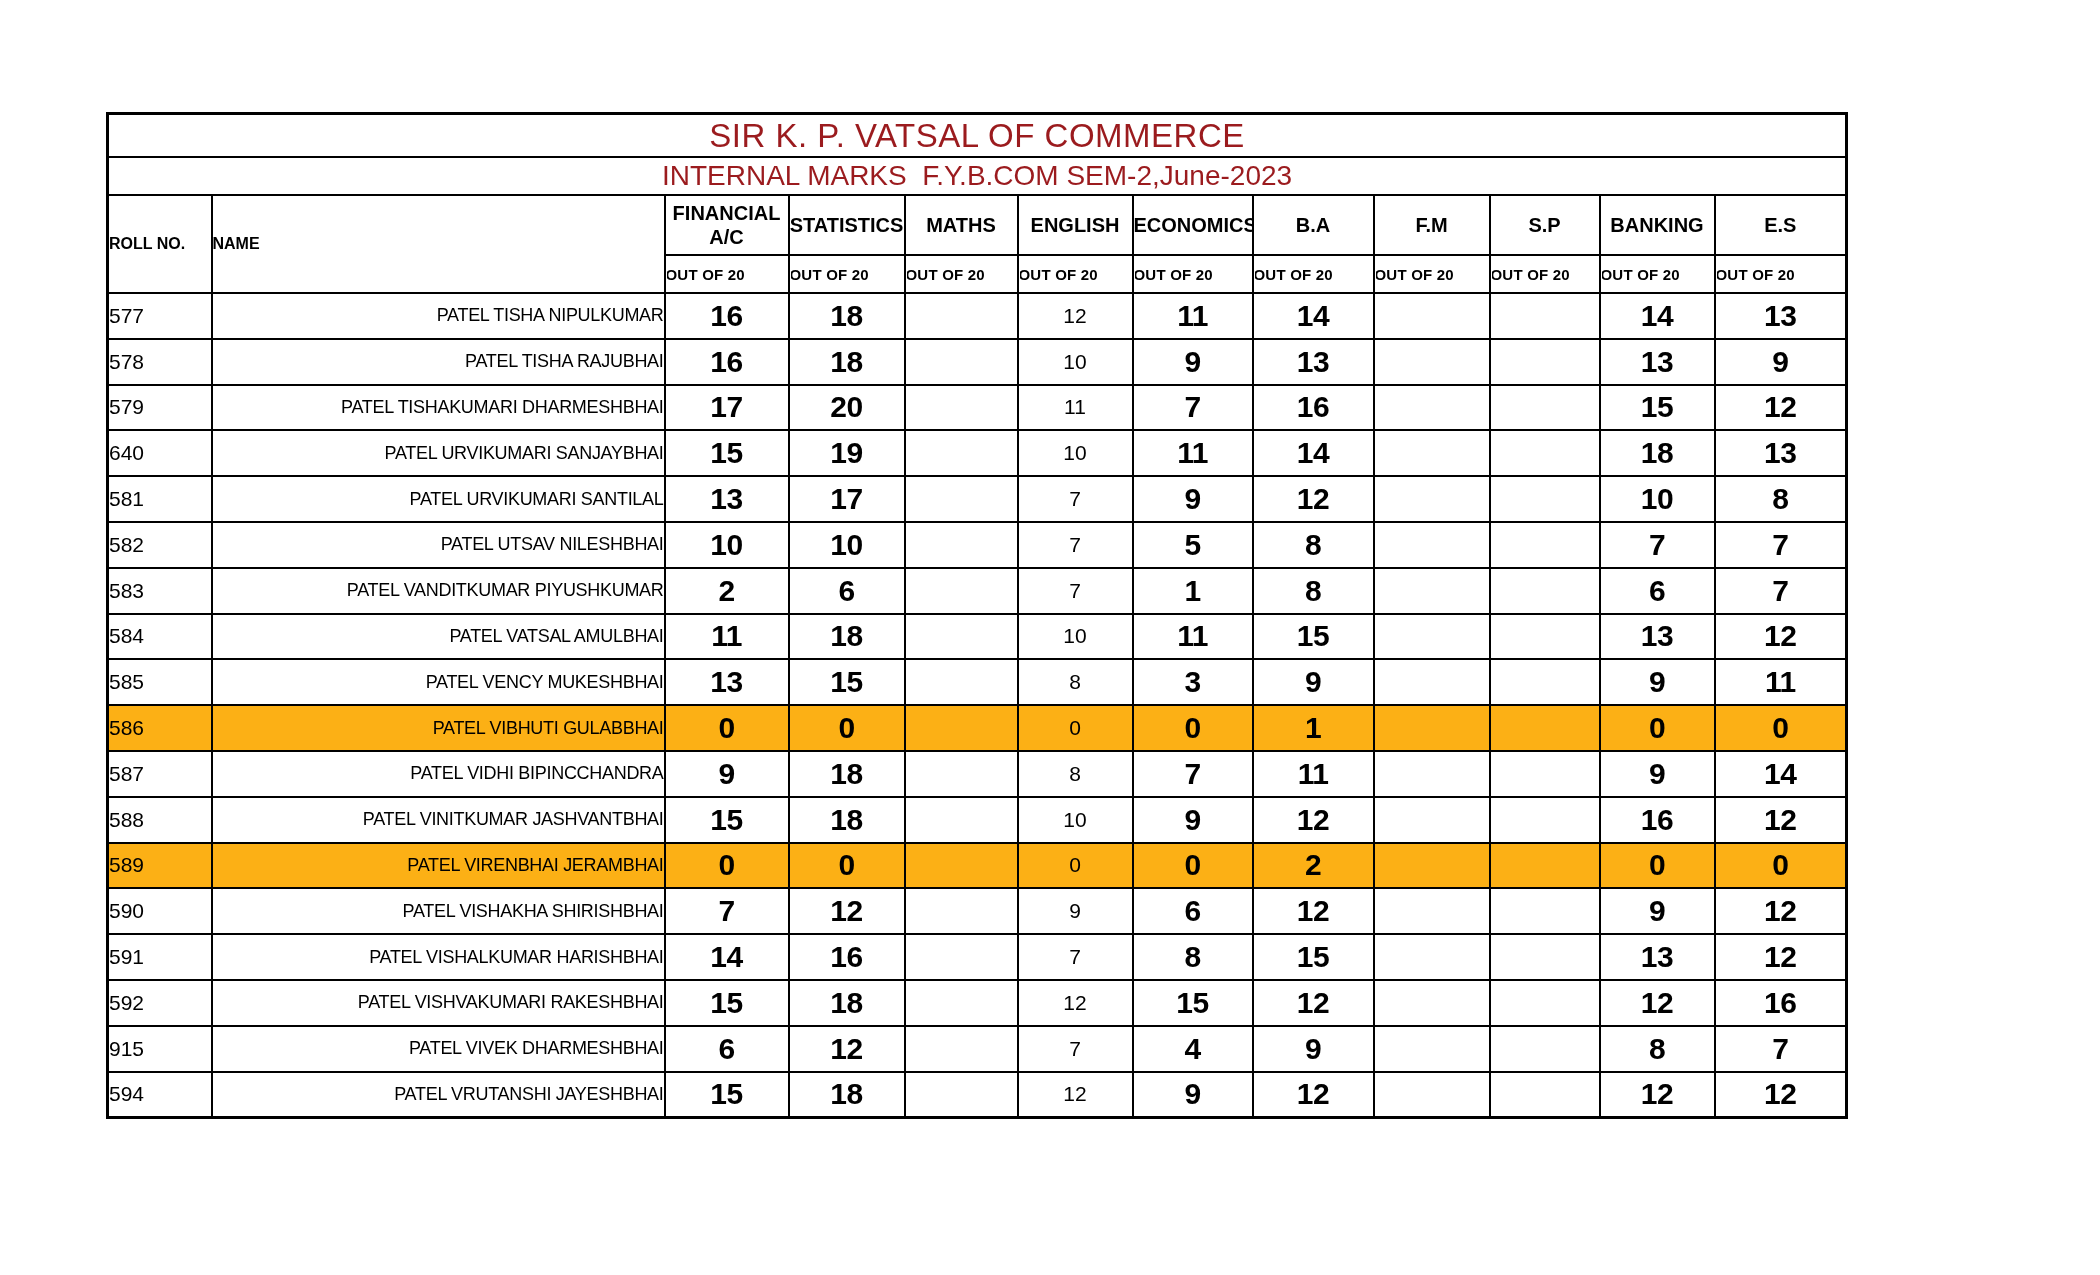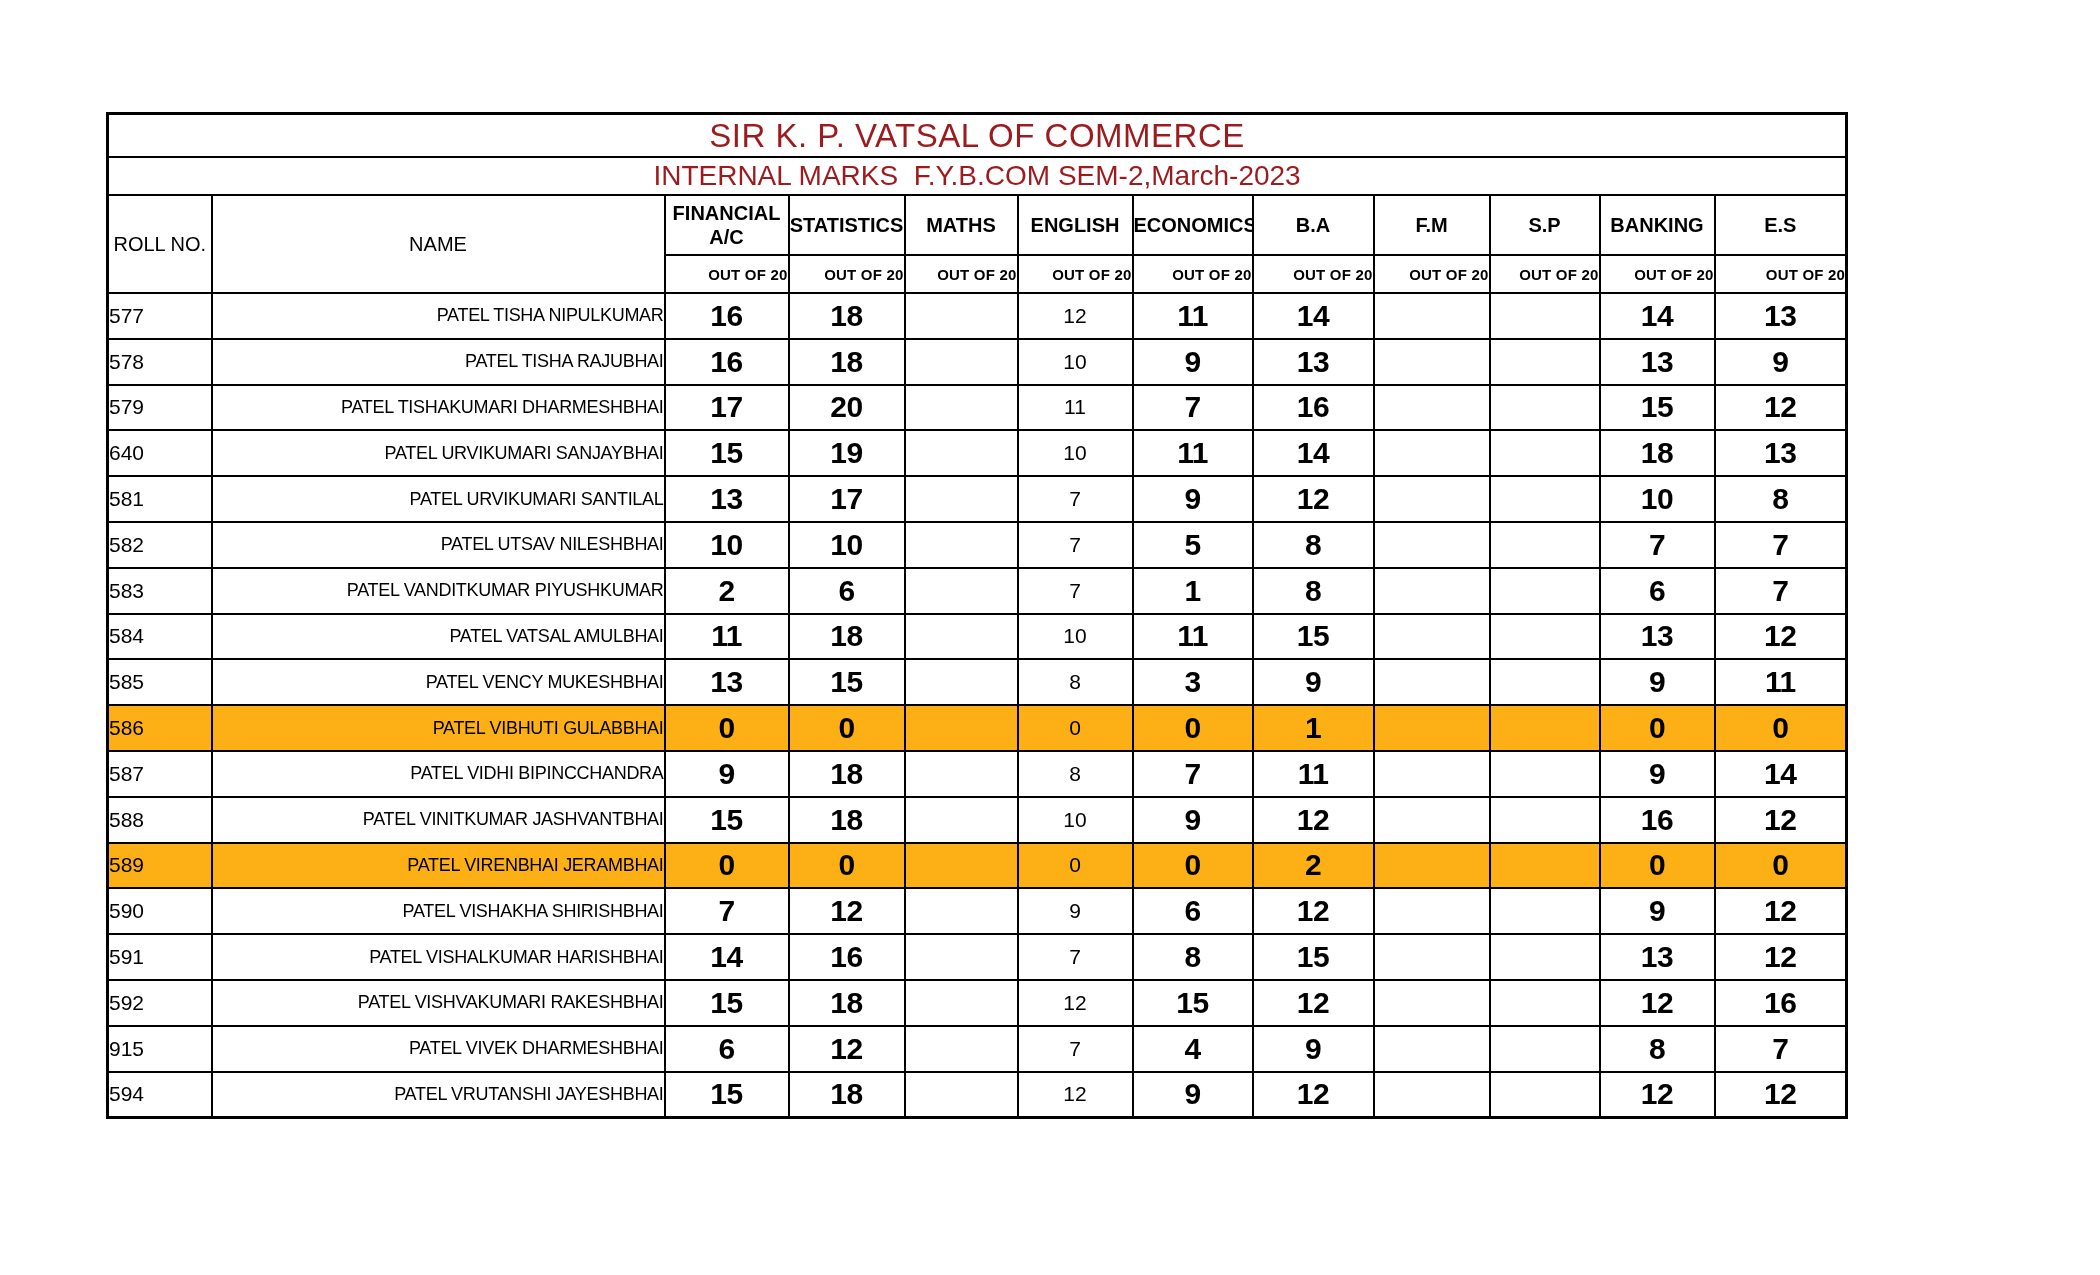--- a/index.html
+++ b/index.html
@@ -19,27 +19,27 @@
   }
   .title-row td{
     height:41px;font-size:33px;letter-spacing:0.5px;
     color:var(--title-red);text-align:center;font-weight:400;
   }
   .subtitle-row td{
     height:36px;font-size:28px;
     color:var(--title-red);text-align:center;font-weight:400;white-space:pre;
   }
   .roll-head,.name-head{
-    font-size:20px;font-weight:400;text-align:center;
+    font-size:16px;font-weight:700;text-align:left;
   }
   .subj-head{
     height:58px;font-size:20px;font-weight:700;text-align:center;line-height:1.22;
   }
   .outof{
-    height:36px;font-size:15px;font-weight:700;text-align:right;letter-spacing:0.2px;
+    height:36px;font-size:15px;font-weight:700;text-align:left;letter-spacing:0.2px;border-radius:7px;
   }
   .data-row td{height:43.8px;}
   .roll{font-size:21px;font-weight:400;}
   .name{font-size:18px;font-weight:400;text-align:right;padding-left:6px;letter-spacing:-0.3px;white-space:nowrap;}
   .mark{text-align:center;}
   .mark.big{font-size:30px;font-weight:700;letter-spacing:-0.5px;}
   .mark.small{font-size:21px;font-weight:400;}
   .thickR{border-right-width:3px;margin-left:33px;}
   .thickL{border-left-width:3px;}
   .hl td{background:var(--highlight);}
@@ -61,21 +61,21 @@
         <col style="width: 116px;">
         <col style="width: 110px;">
         <col style="width: 115px;">
         <col style="width: 132px;">
       </colgroup>
     <tbody id="table-body">
       <tr class="title-row">
         <td colspan="12">SIR K. P. VATSAL OF COMMERCE</td>
       </tr>
       <tr class="subtitle-row">
-        <td colspan="12">INTERNAL MARKS  F.Y.B.COM SEM-2,March-2023</td>
+        <td colspan="12">INTERNAL MARKS  F.Y.B.COM SEM-2,June-2023</td>
       </tr>
     <tr>
           <th rowspan="2" class="roll-head">ROLL NO.</th>
           <th rowspan="2" class="name-head thickR">NAME</th>
           <th class="subj-head">FINANCIAL<br>A/C</th>
           <th class="subj-head">STATISTICS</th>
           <th class="subj-head">MATHS</th>
           <th class="subj-head">ENGLISH</th>
           <th class="subj-head thickL">ECONOMICS</th>
           <th class="subj-head">B.A</th>

